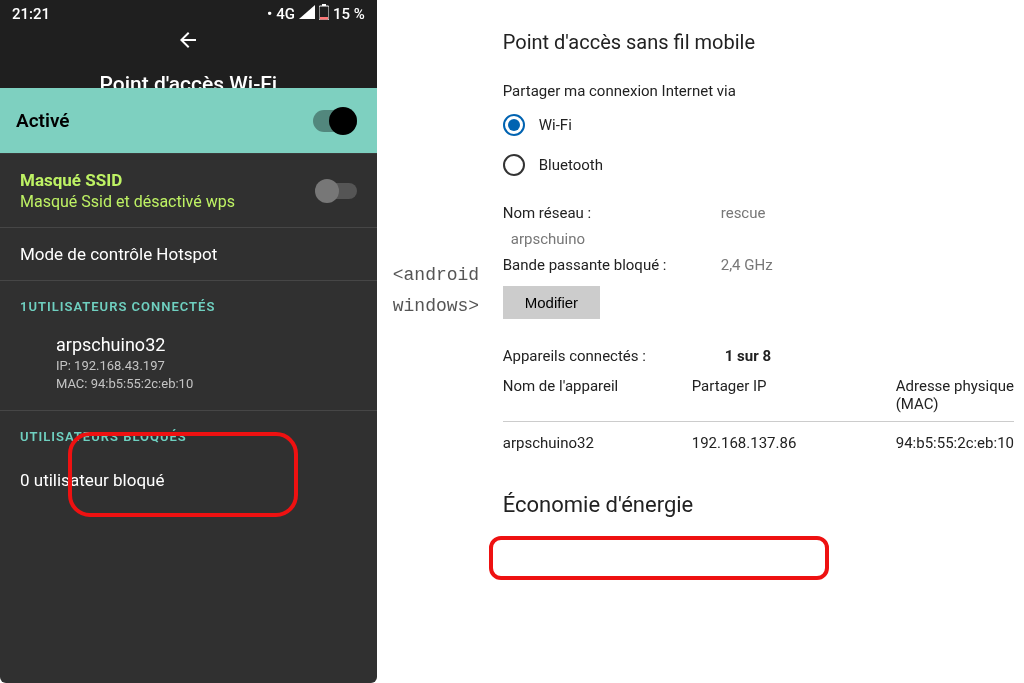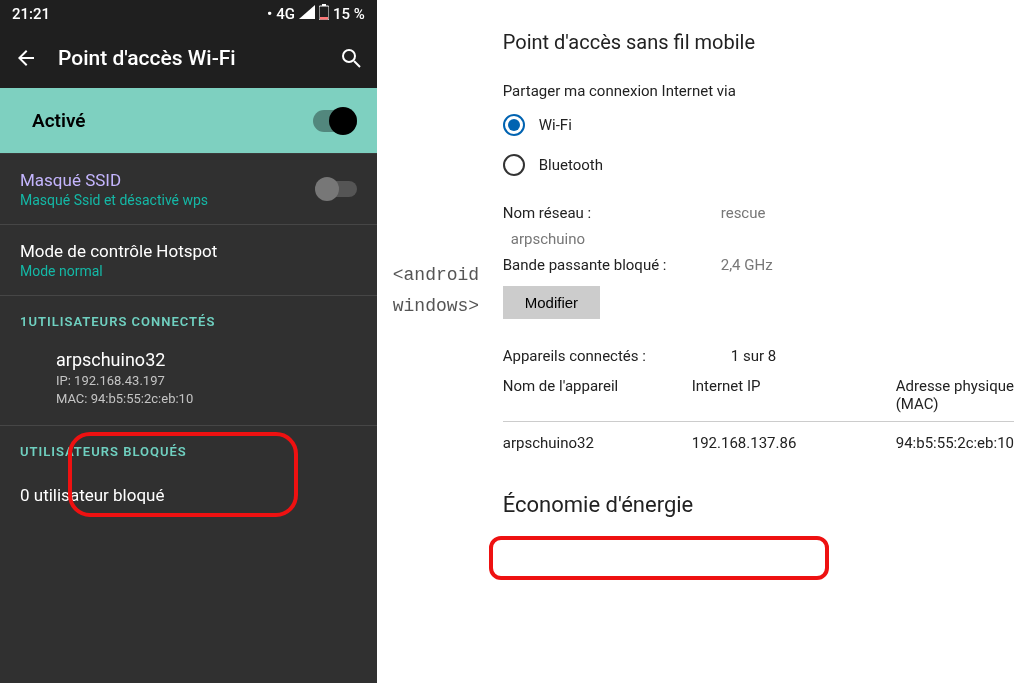--- a/index.html
+++ b/index.html
@@ -10,70 +10,72 @@
     background: #fff;
     overflow: hidden;
   }
   
   .phone {
     width: 385px; height: 100%;
     background: #303030;
     color: #fff;
     display: flex; flex-direction: column;
     position: relative;
+    border-radius: 6px;
   }
   .statusbar {
     height: 28px;
     display: flex; align-items: center; justify-content: space-between;
     padding: 0 12px;
     font-size: 15px; font-weight: 500;
     background: #1f1f1f;
   }
   .statusbar .right { display: flex; align-items: center; gap: 4px; }
   .titlebar {
     height: 60px;
     display: flex; align-items: center;
     padding: 0 14px;
     background: #1f1f1f;
     gap: 20px;
+    flex-direction: column;
   }
   .titlebar .title {
     font-size: 21px; font-weight: 500; flex: 1;
   }
   .titlebar .arrow-icon, .titlebar .search-icon {
     width: 24px; height: 24px;
     display: inline-flex; align-items: center; justify-content: center;
   }
   .toggle-card {
     background: #7ed0c0;
     color: #000;
     height: 66px;
     display: flex; align-items: center; justify-content: space-between;
-    padding: 0 20px 0 32px;
+    padding: 0 20px 0 16px;
     font-weight: 600; font-size: 19px;
     border-bottom: 1px solid #3a3a3a;
   }
   .switch-on {
     width: 44px; height: 22px; border-radius: 11px;
     background: rgba(0,0,0,.35);
     position: relative;
   }
   .switch-on::after {
     content: ""; position: absolute;
     right: 0; top: -3px;
     width: 28px; height: 28px; border-radius: 50%;
     background: #000;
   }
   .setting {
     padding: 16px 20px;
     border-bottom: 1px solid #464646;
   }
-  .setting.dim .primary { color: #c4b5fd; }
+  .setting.dim .primary { color: #bef264; font-weight: bold; }
   .setting .primary { font-size: 17px; }
-  .setting .secondary { font-size: 14px; color: #14b8a6; margin-top: 2px; }
+  .setting .secondary { font-size: 16px; color: #bef264; margin-top: 2px; }
   .setting.switchrow { display:flex; justify-content: space-between; align-items:center; }
   .switch-off {
     width: 40px; height: 16px; border-radius: 8px;
     background: #555; position: relative;
   }
   .switch-off::after {
     content: ""; position: absolute;
     left: -2px; top: -4px;
     width: 24px; height: 24px; border-radius: 50%;
     background: #777;
@@ -211,21 +213,20 @@
   <div class="setting dim switchrow">
     <div>
       <div class="primary">Masqué SSID</div>
       <div class="secondary">Masqué Ssid et désactivé wps</div>
     </div>
     <span class="switch-off"></span>
   </div>
 
   <div class="setting">
     <div class="primary">Mode de contrôle Hotspot</div>
-    <div class="secondary">Mode normal</div>
   </div>
 
   <div class="section-header">1UTILISATEURS CONNECTÉS</div>
 
   <div class="device">
     <div class="name">arpschuino32</div>
     <div class="ip">IP: 192.168.43.197</div>
     <div class="mac">MAC: 94:b5:55:2c:eb:10</div>
   </div>
 
@@ -268,26 +269,26 @@
     </div>
     <div class="kv">
       <span class="k">Bande passante bloqué :</span>
       <span class="v">2,4 GHz</span>
     </div>
 
     <button class="win-button">Modifier</button>
 
     <div class="kv">
       <span class="k">Appareils connectés :</span>
-      <span style="margin-left:18px;">1 sur 8</span>
+      <span style="margin-left:12px;font-weight:bold;">1 sur 8</span>
     </div>
 
     <div class="devtable-head" style="margin-top:12px;">
       <span class="colA">Nom de l'appareil</span>
-      <span class="colB">Internet IP</span>
+      <span class="colB">Partager IP</span>
       <span class="colC">Adresse physique (MAC)</span>
     </div>
     <hr class="sep">
     <div class="devrow">
       <span class="colA">arpschuino32</span>
       <span class="colB">192.168.137.86</span>
       <span class="colC">94:b5:55:2c:eb:10</span>
     </div>
 
     <div class="h2">Économie d'énergie</div>

